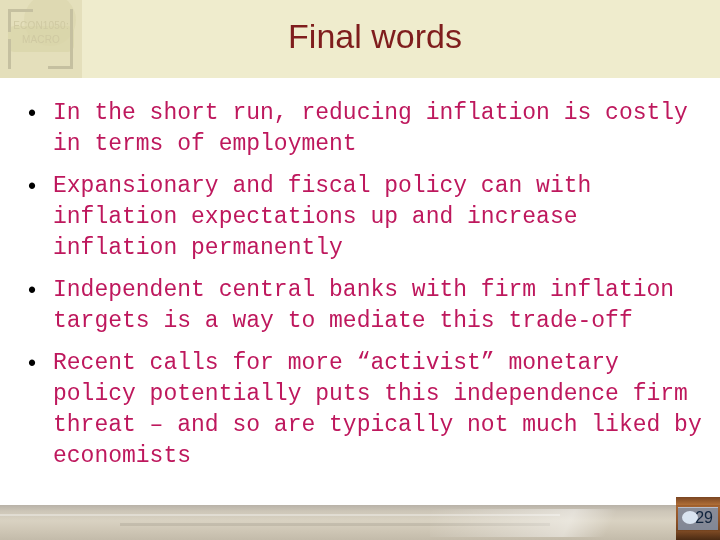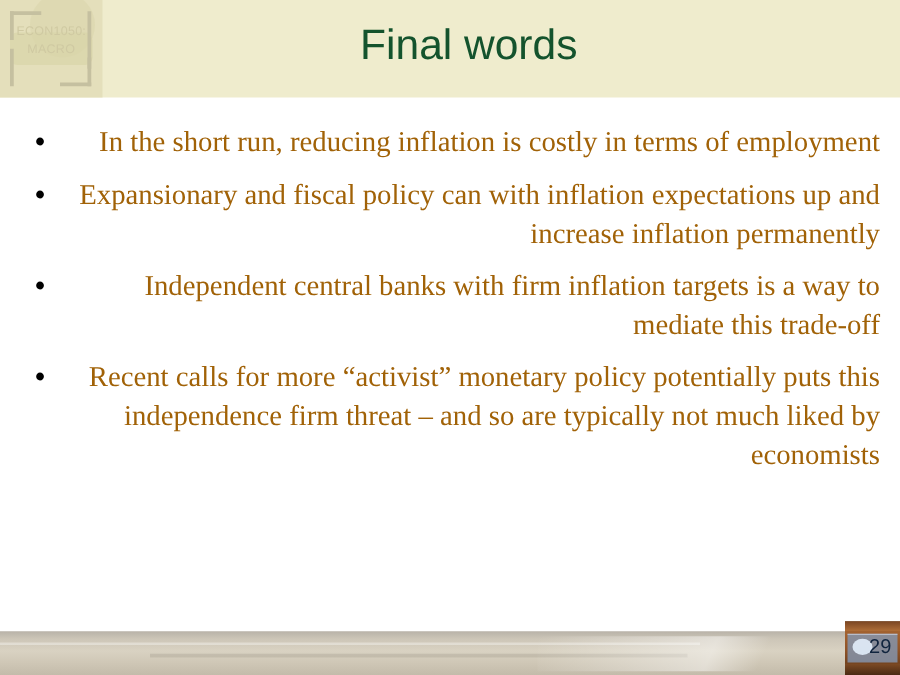--- a/index.html
+++ b/index.html
@@ -107,21 +107,21 @@
 
   
   #slide-title {
     position: absolute;
     left: 95px;
     top: 14px;
     width: 560px;
     text-align: center;
     font-size: 34px;
     line-height: 44px;
-    color: #14532d;
+    color: #7f1d1d;
     font-family: "Liberation Sans", sans-serif;
     font-weight: normal;
     white-space: nowrap;
   }
 
   
   #body-content {
     position: absolute;
     left: 18px;
     top: 98px;
@@ -139,24 +139,23 @@
     padding-left: 10px;
     font-size: 23px;
     line-height: 31px;
     color: #000000;
     box-sizing: border-box;
   }
   .bullet-text {
     flex: 1 1 auto;
     font-size: 23px;
     line-height: 31px;
-    color: #a16207;
-    font-family: Liberation Serif, serif;
+    color: #be185d;
+    font-family: Liberation Mono, monospace;
     padding-right: 4px;
-    text-align: right;
   }
 
   
   #footer-band {
     position: absolute;
     left: 0;
     bottom: 0;
     width: 720px;
     height: 35px;
     background:

